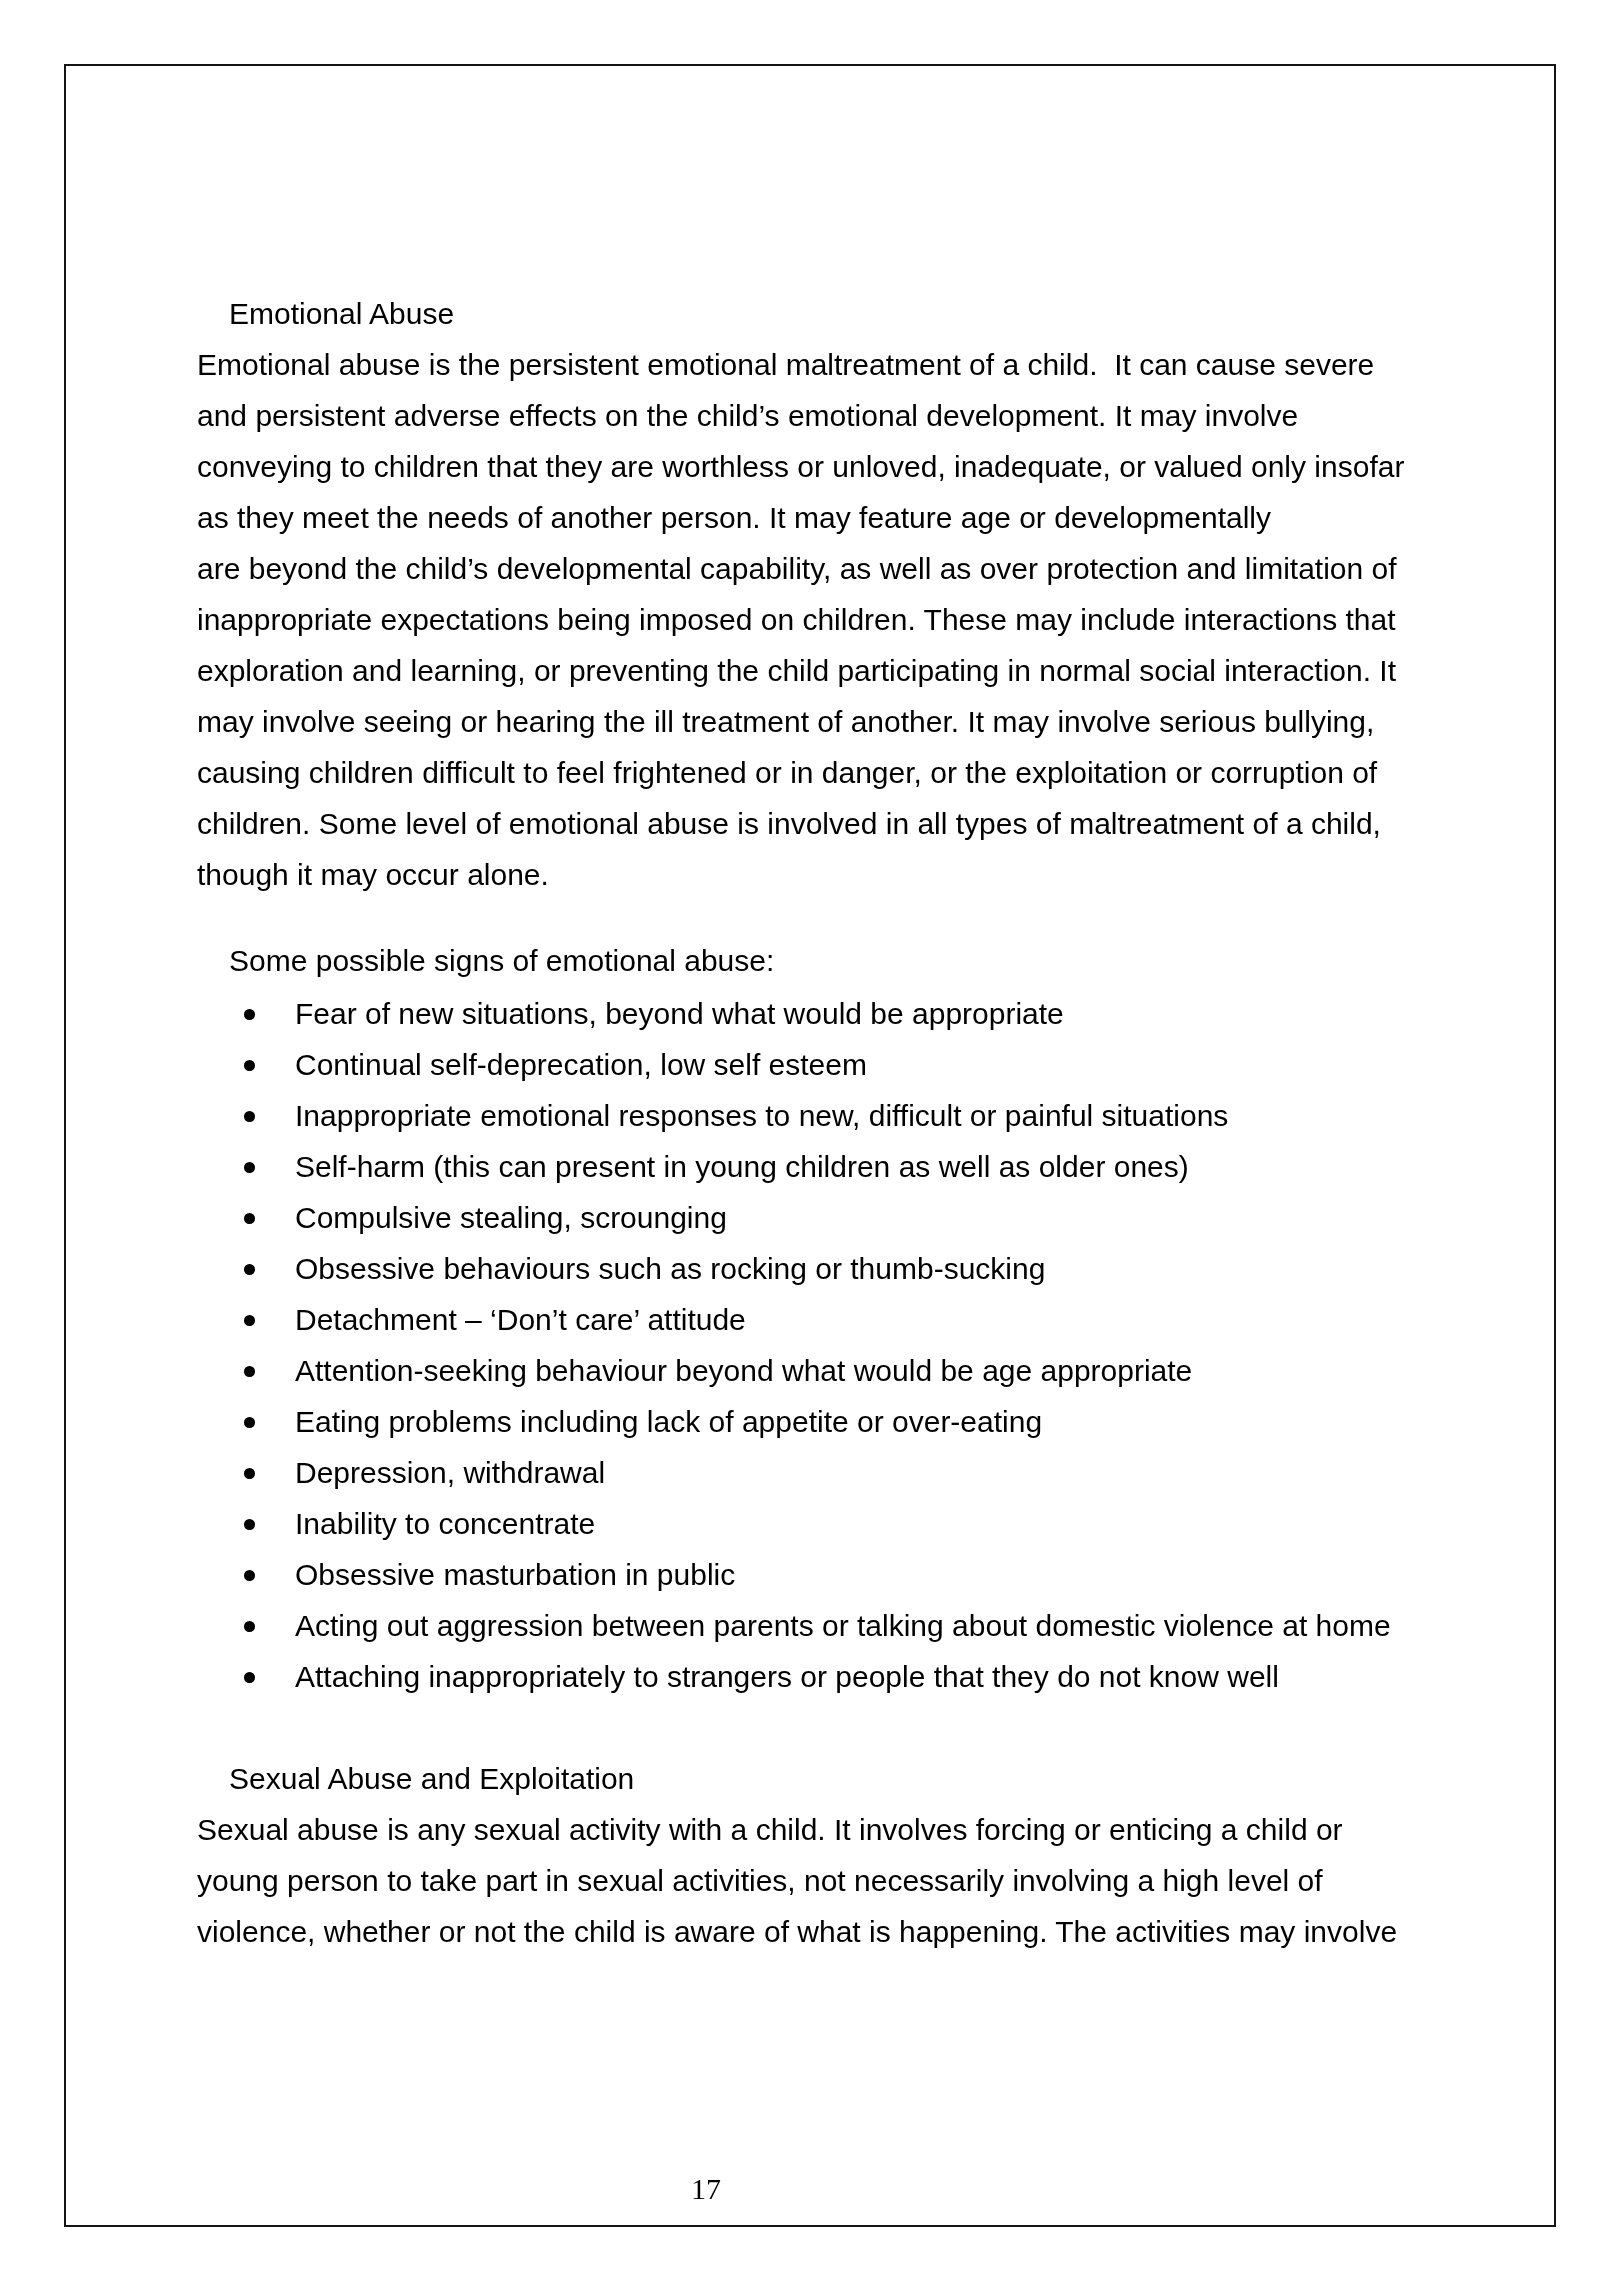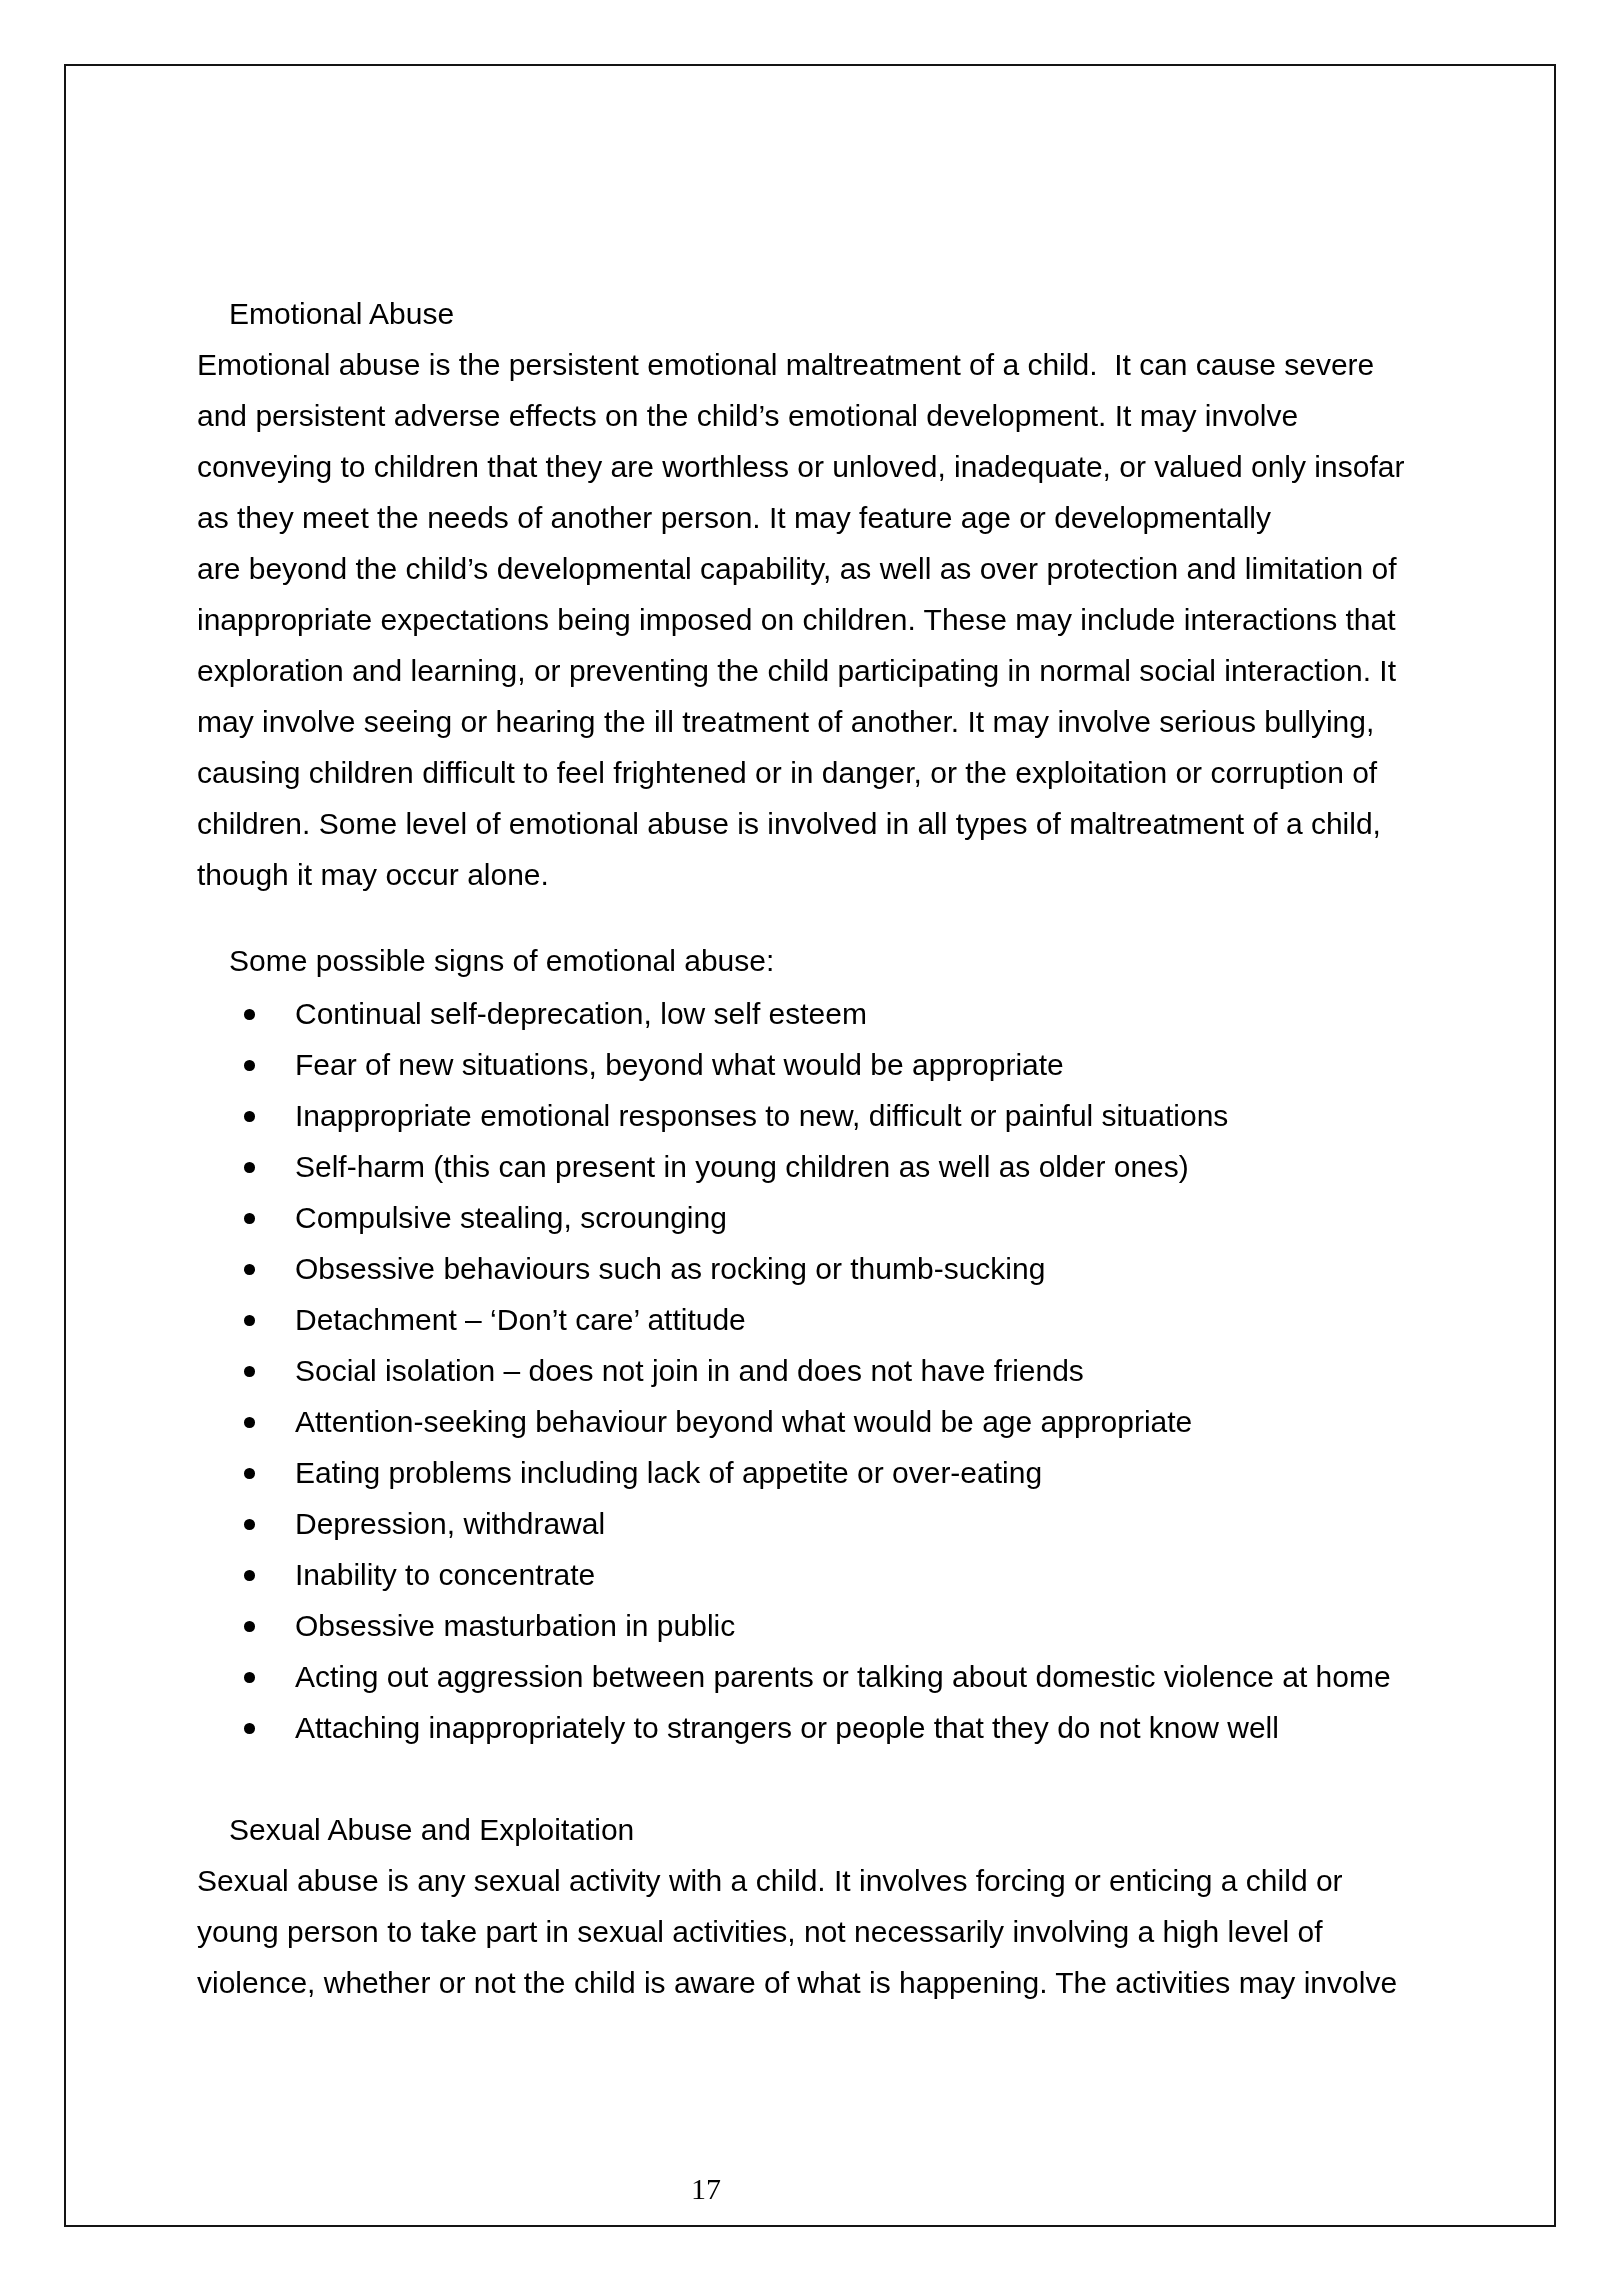--- a/index.html
+++ b/index.html
@@ -53,28 +53,27 @@
     <div class="line">causing children difficult to feel frightened or in danger, or the exploitation or corruption of</div>
     <div class="line">children. Some level of emotional abuse is involved in all types of maltreatment of a child,</div>
     <div class="line">though it may occur alone.</div>
   </div>
 
   <div class="gap-before-signs"></div>
 
   <div class="line heading">Some possible signs of emotional abuse:</div>
 
   <div class="bullets">
+    <div class="bullet-row"><span class="bullet-dot"></span><span>Fear of new situations, beyond what would be appropriate</span></div>
     <div class="bullet-row"><span class="bullet-dot"></span><span>Continual self-deprecation, low self esteem</span></div>
-    <div class="bullet-row"><span class="bullet-dot"></span><span>Fear of new situations, beyond what would be appropriate</span></div>
     <div class="bullet-row"><span class="bullet-dot"></span><span>Inappropriate emotional responses to new, difficult or painful situations</span></div>
     <div class="bullet-row"><span class="bullet-dot"></span><span>Self-harm (this can present in young children as well as older ones)</span></div>
     <div class="bullet-row"><span class="bullet-dot"></span><span>Compulsive stealing, scrounging</span></div>
     <div class="bullet-row"><span class="bullet-dot"></span><span>Obsessive behaviours such as rocking or thumb-sucking</span></div>
     <div class="bullet-row"><span class="bullet-dot"></span><span>Detachment – ‘Don’t care’ attitude</span></div>
-    <div class="bullet-row"><span class="bullet-dot"></span><span>Social isolation – does not join in and does not have friends</span></div>
     <div class="bullet-row"><span class="bullet-dot"></span><span>Attention-seeking behaviour beyond what would be age appropriate</span></div>
     <div class="bullet-row"><span class="bullet-dot"></span><span>Eating problems including lack of appetite or over-eating</span></div>
     <div class="bullet-row"><span class="bullet-dot"></span><span>Depression, withdrawal</span></div>
     <div class="bullet-row"><span class="bullet-dot"></span><span>Inability to concentrate</span></div>
     <div class="bullet-row"><span class="bullet-dot"></span><span>Obsessive masturbation in public</span></div>
     <div class="bullet-row"><span class="bullet-dot"></span><span>Acting out aggression between parents or talking about domestic violence at home</span></div>
     <div class="bullet-row"><span class="bullet-dot"></span><span>Attaching inappropriately to strangers or people that they do not know well</span></div>
   </div>
 
   <div class="blank"></div>

